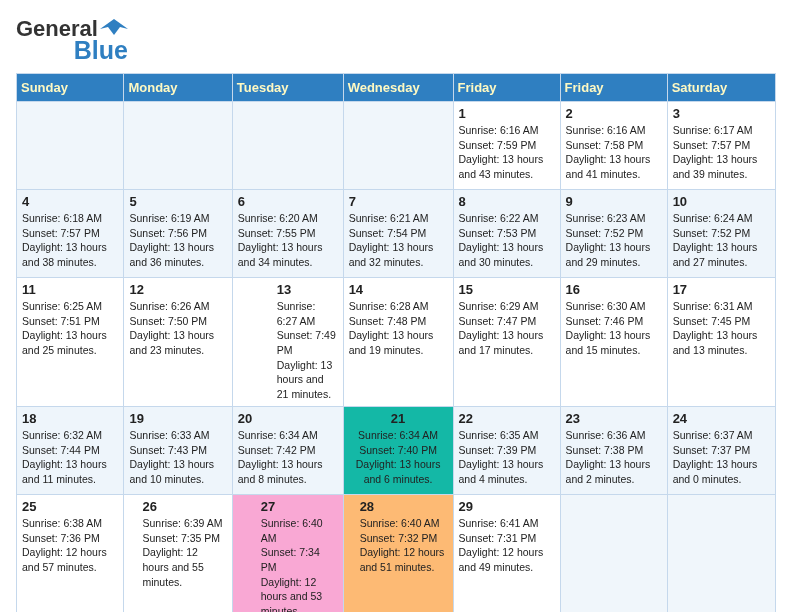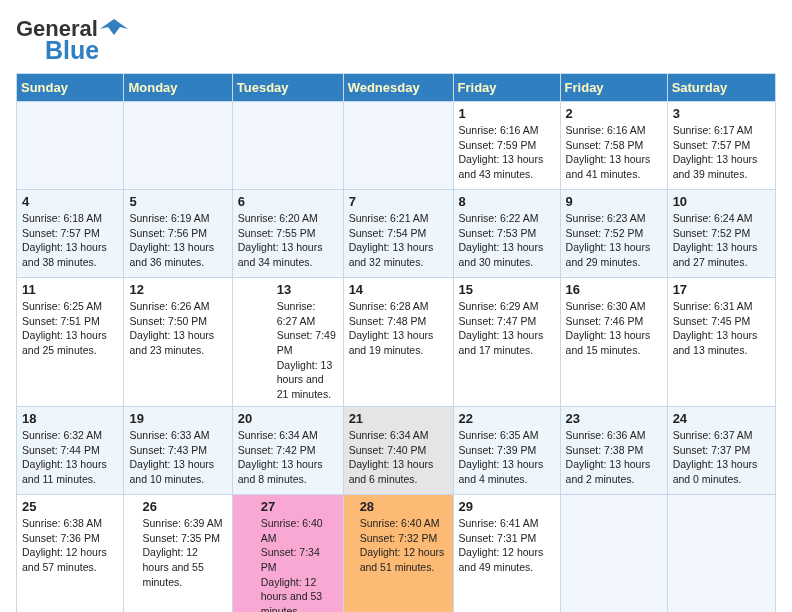--- a/index.html
+++ b/index.html
@@ -12,21 +12,21 @@
     }
     .header {
       display: flex;
       align-items: flex-start;
       justify-content: space-between;
       margin-bottom: 8px;
     }
     .logo {
       display: flex;
       flex-direction: column;
-      align-items: center;
+      align-items: flex-end;
     }
     .logo-row {
       display: flex;
       align-items: center;
     }
     .title-section {
       text-align: right;
     }
     .calendar-title {
       font-size: 36px;
@@ -200,21 +200,21 @@
           <div class="day-info">Sunrise: 6:32 AM<br>Sunset: 7:44 PM<br>Daylight: 13 hours and 11 minutes.</div>
         </td>
         <td style="background: rgb(238, 245, 251);">
           <span class="day-num">19</span>
           <div class="day-info">Sunrise: 6:33 AM<br>Sunset: 7:43 PM<br>Daylight: 13 hours and 10 minutes.</div>
         </td>
         <td style="background: rgb(238, 245, 251);">
           <span class="day-num">20</span>
           <div class="day-info">Sunrise: 6:34 AM<br>Sunset: 7:42 PM<br>Daylight: 13 hours and 8 minutes.</div>
         </td>
-        <td style="background: #e5e5e5;">
+        <td style="background: #14b8a6; text-align: center;">
           <span class="day-num">21</span>
           <div class="day-info">Sunrise: 6:34 AM<br>Sunset: 7:40 PM<br>Daylight: 13 hours and 6 minutes.</div>
         </td>
         <td style="background: rgb(238, 245, 251);">
           <span class="day-num">22</span>
           <div class="day-info">Sunrise: 6:35 AM<br>Sunset: 7:39 PM<br>Daylight: 13 hours and 4 minutes.</div>
         </td>
         <td style="background: rgb(238, 245, 251);">
           <span class="day-num">23</span>
           <div class="day-info">Sunrise: 6:36 AM<br>Sunset: 7:38 PM<br>Daylight: 13 hours and 2 minutes.</div>

